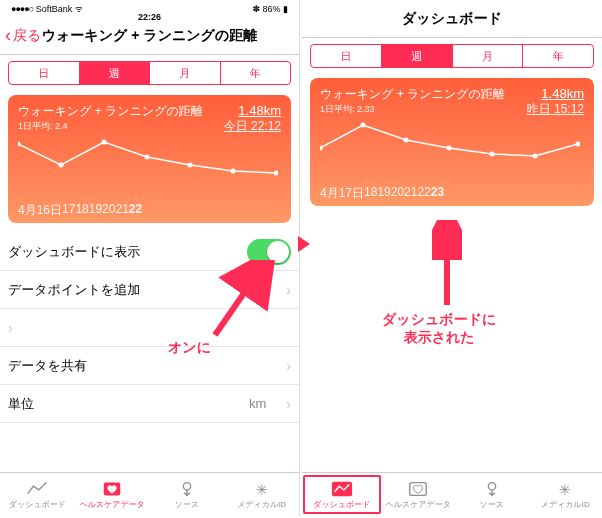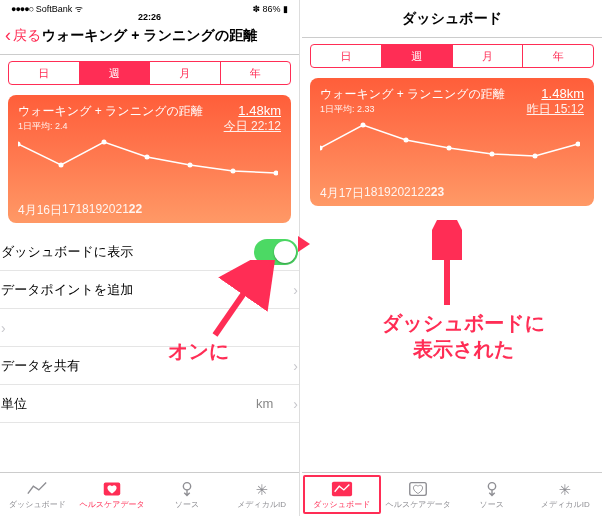--- a/index.html
+++ b/index.html
@@ -20,31 +20,31 @@
   .card { margin: 4px 8px; border-radius: 8px; background: linear-gradient(180deg, #ff5e3a 0%, #ff7a50 50%, #ff9966 100%); color: #fff; padding: 8px 10px 4px; height: 128px; position: relative; }
   .card-title { font-size: 12px; }
   .card-sub { font-size: 9px; opacity: .9; }
   .card-right { position: absolute; right: 10px; top: 8px; text-align: right; text-decoration: underline; }
   .card-val { font-size: 13px; }
   .card-time { font-size: 12px; opacity: .9; }
   .chart { position: absolute; left: 10px; right: 10px; top: 40px; height: 60px; }
   .xaxis { position: absolute; bottom: 4px; left: 10px; right: 10px; display: flex; justify-content: flex-start; font-size: 12px; opacity: .9; }
   .xaxis span:last-child { font-weight: 700; }
   .list { margin-top: 6px; }
-  .row { height: 38px; display: flex; align-items: center; justify-content: space-between; padding: 0 1px; border-bottom: 1px solid #e5e5e5; font-size: 13px; color:#000; }
+  .row { height: 38px; display: flex; align-items: center; justify-content: space-between; padding: 0 8px; border-bottom: 1px solid #e5e5e5; font-size: 13px; color:#000; }
   .row .rv { color:#888; display: flex; align-items: center; gap:20px; }
   .chev-r { color:#c7c7cc; font-size: 14px; }
   .toggle { width: 44px; height: 26px; background: #4cd964; border-radius: 13px; position: relative; }
   .toggle::after { content:''; width: 22px; height: 22px; background:#fff; border-radius: 50%; position:absolute; right:2px; top:2px; box-shadow:0 1px 2px rgba(0,0,0,.3); }
   .tabbar { height: 44px; border-top: 1px solid #ccc; display: flex; margin-top: auto; }
   .tab { flex: 1; display:flex; flex-direction: column; align-items: center; justify-content: center; gap:1px; font-size: 8px; color:#8e8e93; }
   .tab.active { color:#ff2d55; }
   .tab svg { width: 22px; height: 18px; }
   .tab.boxed { border: 2px solid #ff2d55; margin:2px 1px; border-radius:2px; }
-  .annot { position:absolute; color:#ff2d55; font-weight:700; font-size:20px; text-align:center; line-height:1.3; }
+  .annot { position:absolute; color:#ff2d55; font-weight:700; font-size:14px; text-align:center; line-height:1.3; }
   .arrow { position:absolute; }
   .tri-sep { position: absolute; top: 236px; left: 298px; width: 0; height: 0; border-top: 8px solid transparent; border-bottom: 8px solid transparent; border-left: 12px solid #ff2d55; z-index: 5; }
 </style>
 </head>
 <body>
 
 <div class="phone left">
   <div class="status">
     <span><span class="sig">●●●●○</span> <span>SoftBank</span> ᯤ</span>
     <span class="mid">22:26</span>

